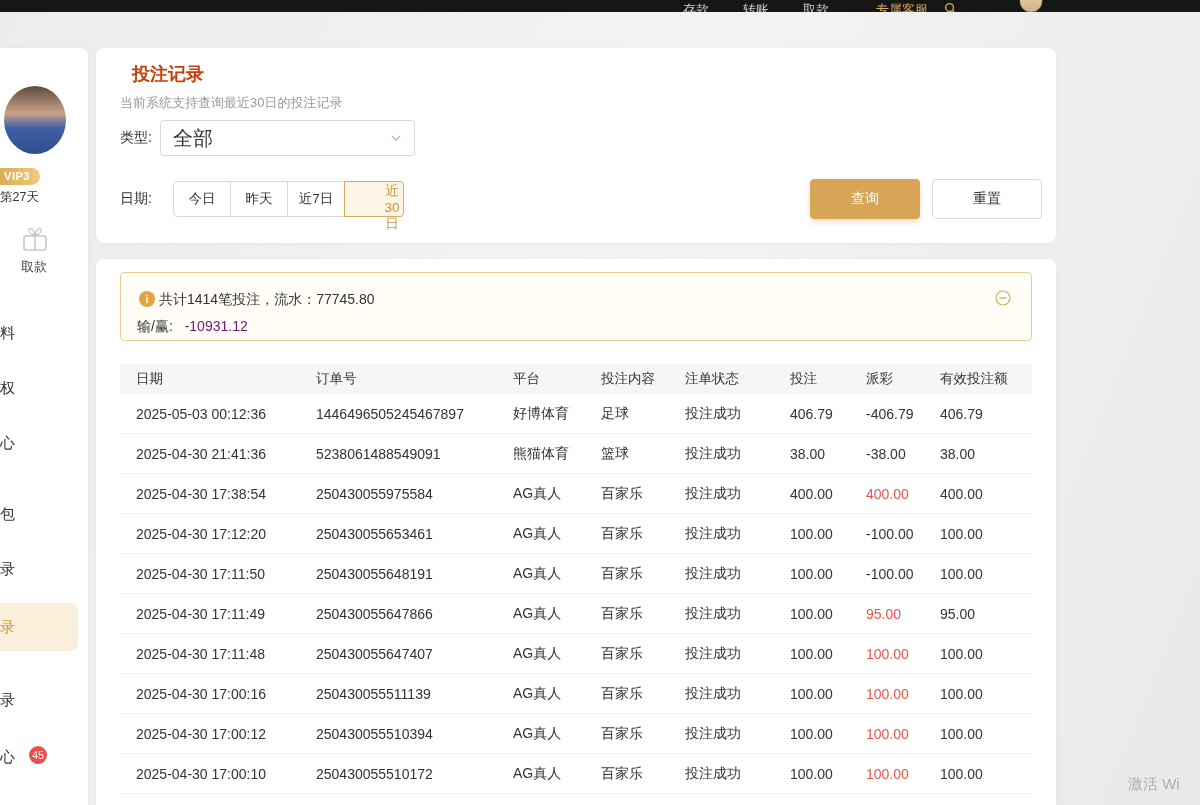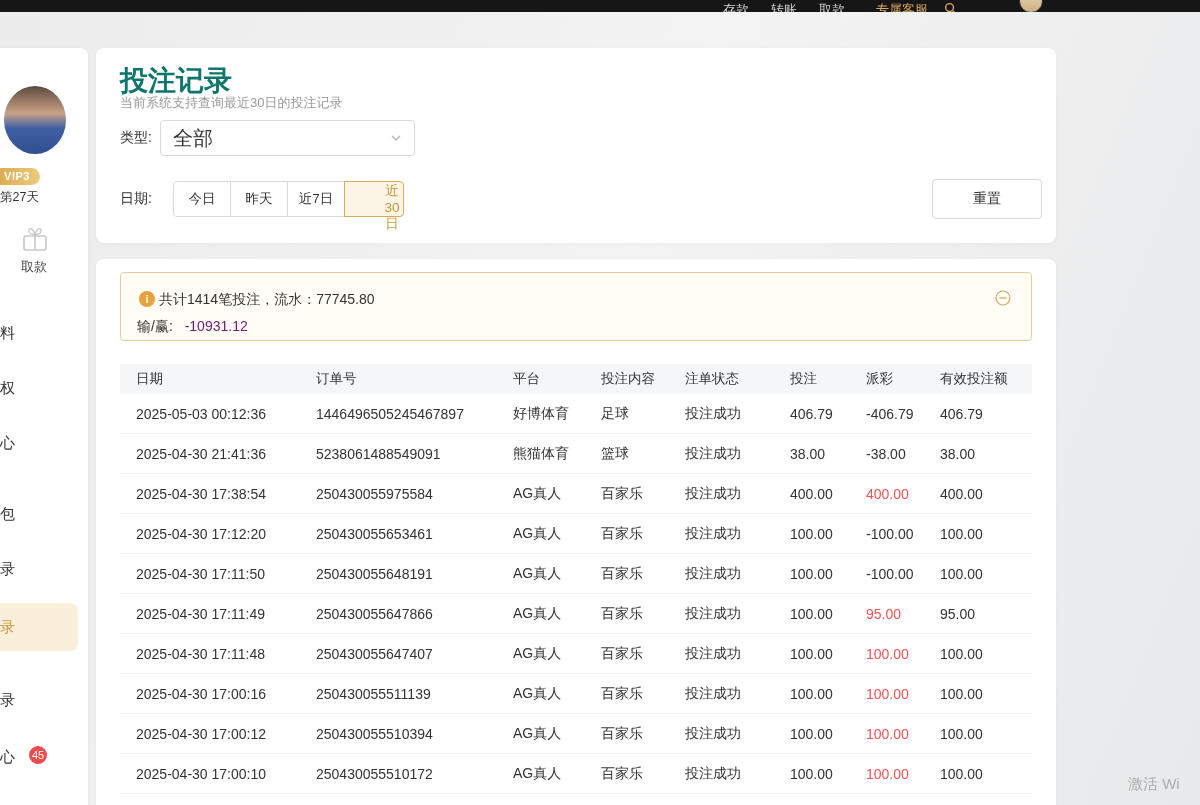--- a/index.html
+++ b/index.html
@@ -6,21 +6,21 @@
   html,body { width:1200px; height:805px; }
   body {
     position:relative; overflow:hidden;
     font-family:"Liberation Sans","DejaVu Sans",sans-serif;
     background:linear-gradient(112deg,#ececed 0%,#f3f3f4 48%,#e8e9ea 100%);
     color:#333;
   }
 
   
   .topbar { position:absolute; top:0; left:0; width:1200px; height:12px; background:#161616; overflow:hidden; z-index:5; }
-  .topbar-nav { position:absolute; left:723px; top:2px; display:flex; gap:22px; }
+  .topbar-nav { position:absolute; left:683px; top:2px; display:flex; gap:34px; }
   .tb-item { font-size:13px; color:#d3d3d3; line-height:16px; white-space:nowrap; }
   .tb-gold { position:absolute; left:876px; top:2px; font-size:13px; font-weight:normal; color:#d8a95e; line-height:16px; white-space:nowrap; }
   .tb-search { position:absolute; left:944px; top:1px; }
   .tb-avatar { position:absolute; left:1019px; top:-11px; width:24px; height:24px; border-radius:50%;
     background:linear-gradient(180deg,#e8d7bb,#cfae83); border:1px solid #3a3a3a; }
 
   
   .sidebar { position:absolute; left:0; top:48px; width:88px; height:757px; background:#fff;
     border-radius:0 8px 0 0; box-shadow:0 1px 5px rgba(0,0,0,.05); z-index:2; }
   .avatar { position:absolute; left:4px; top:38px; width:62px; height:68px; border-radius:50%;
@@ -39,21 +39,21 @@
   .menu-item:nth-child(7){top:628px}.menu-item:nth-child(8){top:685px}
   .menu-item.active { background:#f9efda; color:#c9973f; border-radius:0 8px 8px 0; }
   .badge { position:absolute; left:29px; top:13px; min-width:18px; height:18px; border-radius:50%;
     background:#f04b4b; color:#fff; font-size:11px; display:flex; align-items:center; justify-content:center; }
 
   
   .card { position:absolute; background:#fff; border-radius:8px; box-shadow:0 1px 4px rgba(0,0,0,.04); }
   .card1 { left:96px; top:48px; width:960px; height:195px; }
   .card2 { left:96px; top:259px; width:960px; height:546px; border-radius:8px 8px 0 0; }
 
-  .page-title { position:absolute; left:24px; top:14px; font-size:28px; font-weight:bold; color:#0f766e; }
+  .page-title { position:absolute; left:36px; top:14px; font-size:18px; font-weight:bold; color:#c2410c; }
   .page-subtitle { position:absolute; left:24px; top:46px; font-size:13px; color:#9a9a9a; }
 
   .form-row1 { position:absolute; left:24px; top:72px; height:36px; display:flex; align-items:center; }
   .form-row2 { position:absolute; left:24px; top:133px; height:36px; display:flex; align-items:center; }
   .form-label { font-size:14px; color:#333; width:40px; }
   .select-box, .date-box { width:255px; height:36px; border:1px solid #d9d9d9; border-radius:4px;
     background:#fff; display:flex; align-items:center; padding:0 12px; font-size:20px; color:#333; cursor:pointer; }
   .select-box .chev { margin-left:auto; display:flex; }
   .date-box .sep { margin:0 10px; color:#999; }
   .date-box .cal { margin-left:auto; display:flex; }
@@ -172,20 +172,21 @@
   <div class="form-row2">
     <span class="form-label">日期:</span>
     <div class="quick-group">
         <button class="quick-btn">今日</button>
         <button class="quick-btn">昨天</button>
         <button class="quick-btn">近7日</button>
         <button class="quick-btn selected">近30日</button>
       </div>
   </div>
 
+  <button class="btn btn-query">查询</button>
   <button class="btn btn-reset">重置</button>
 </main>
 
 <section class="card card2">
   <div class="summary">
     <i class="info-icon">i</i>
     <div class="summary-line1">共计1414笔投注，流水：77745.80</div>
     <div class="summary-line2">
       <span>输/赢:</span>
       <span class="val">-10931.12</span>

